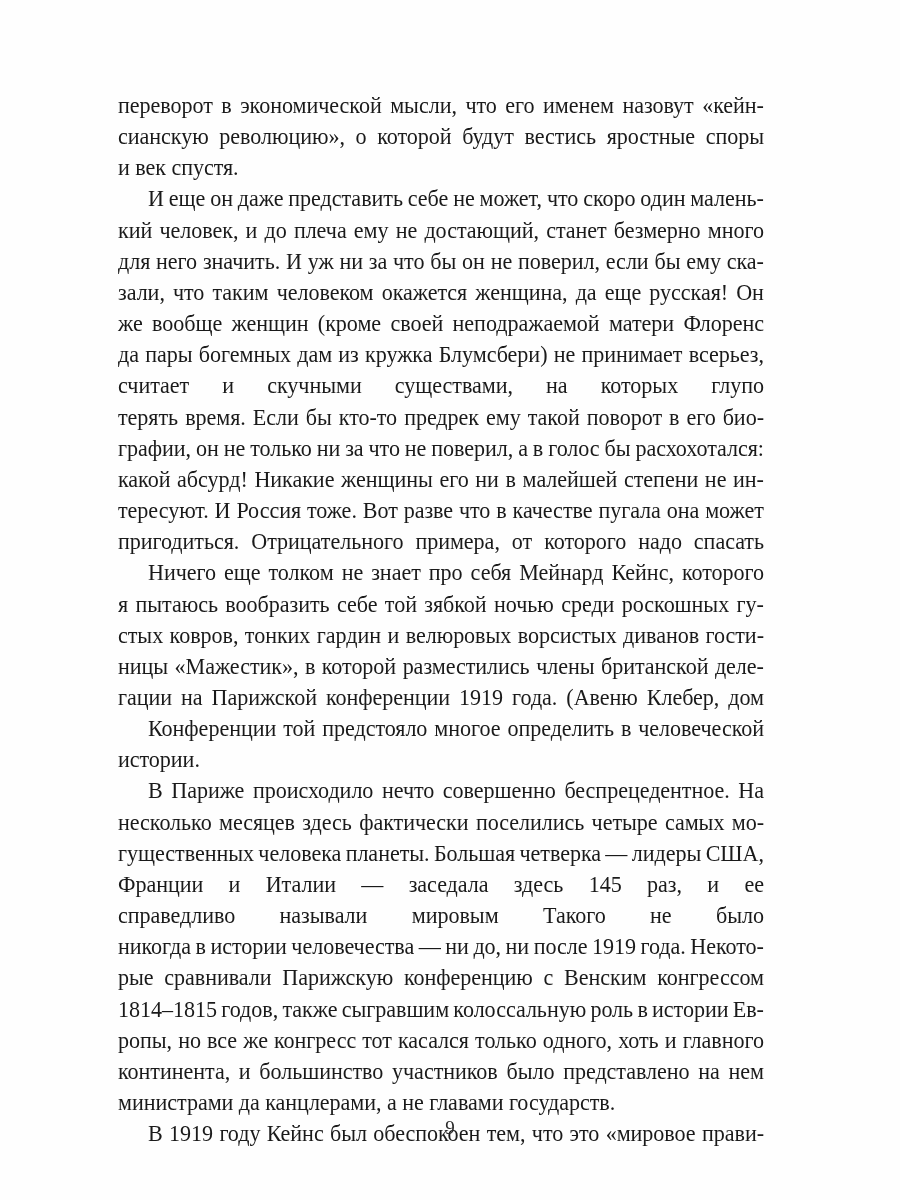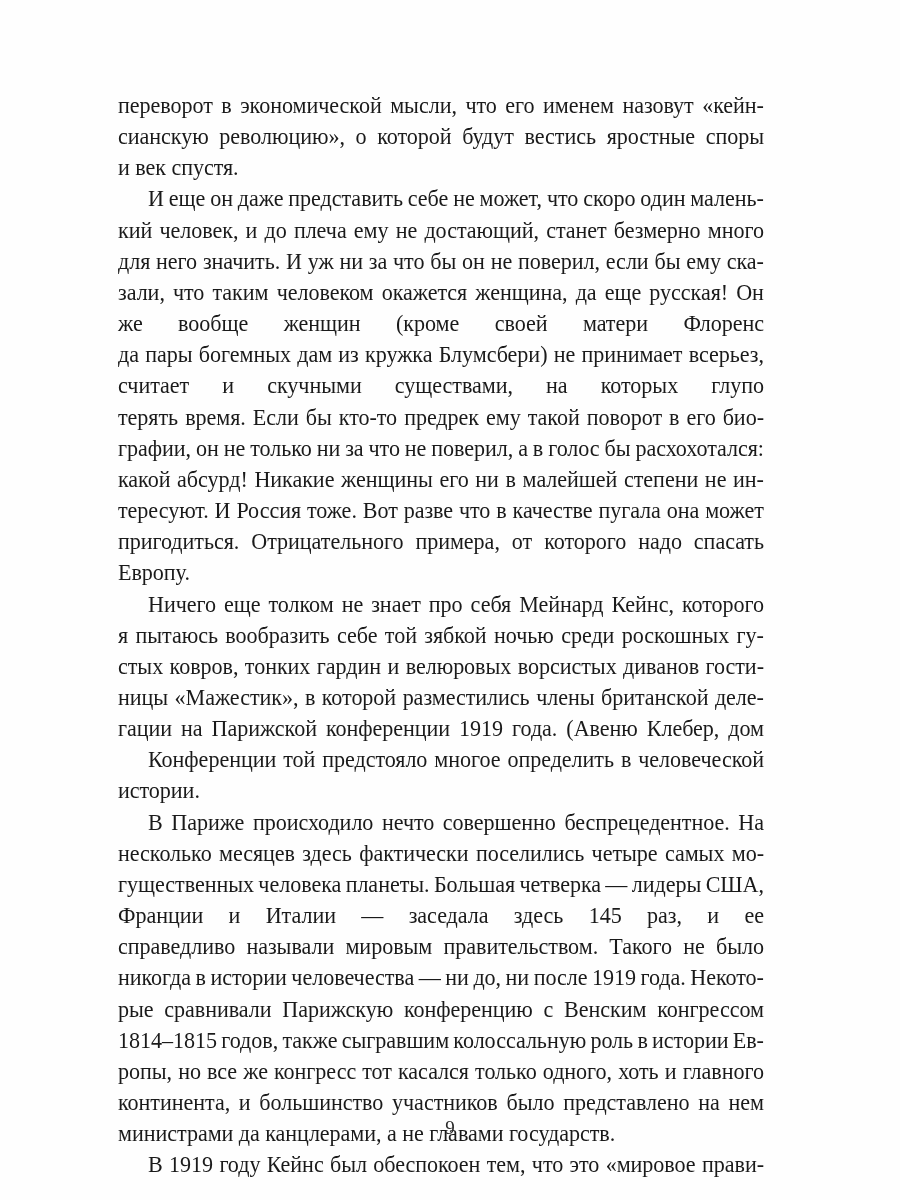--- a/index.html
+++ b/index.html
@@ -165,20 +165,21 @@
           <span>еще</span>
           <span>русская!</span>
           <span>Он</span>
         </div>
         <div class="line just">
           <span>же</span>
           <span>вообще</span>
           <span>женщин</span>
           <span>(кроме</span>
           <span>своей</span>
+          <span>неподражаемой</span>
           <span>матери</span>
           <span>Флоренс</span>
         </div>
         <div class="line just">
           <span>да</span>
           <span>пары</span>
           <span>богемных</span>
           <span>дам</span>
           <span>из</span>
           <span>кружка</span>
@@ -255,21 +256,20 @@
         </div>
         <div class="line just">
           <span>пригодиться.</span>
           <span>Отрицательного</span>
           <span>примера,</span>
           <span>от</span>
           <span>которого</span>
           <span>надо</span>
           <span>спасать</span>
         </div>
-        <div class="line last">Европу.</div>
       </div>
       <div class="para">
         <div class="line just">
           <span><span class="indent"></span>Ничего</span>
           <span>еще</span>
           <span>толком</span>
           <span>не</span>
           <span>знает</span>
           <span>про</span>
           <span>себя</span>
@@ -373,21 +373,20 @@
           <span>здесь</span>
           <span>145</span>
           <span>раз,</span>
           <span>и</span>
           <span>ее</span>
         </div>
         <div class="line just">
           <span>справедливо</span>
           <span>называли</span>
           <span>мировым</span>
-          <span>правительством.</span>
           <span>Такого</span>
           <span>не</span>
           <span>было</span>
         </div>
         <div class="line just">
           <span>никогда</span>
           <span>в</span>
           <span>истории</span>
           <span>человечества</span>
           <span>—</span>

